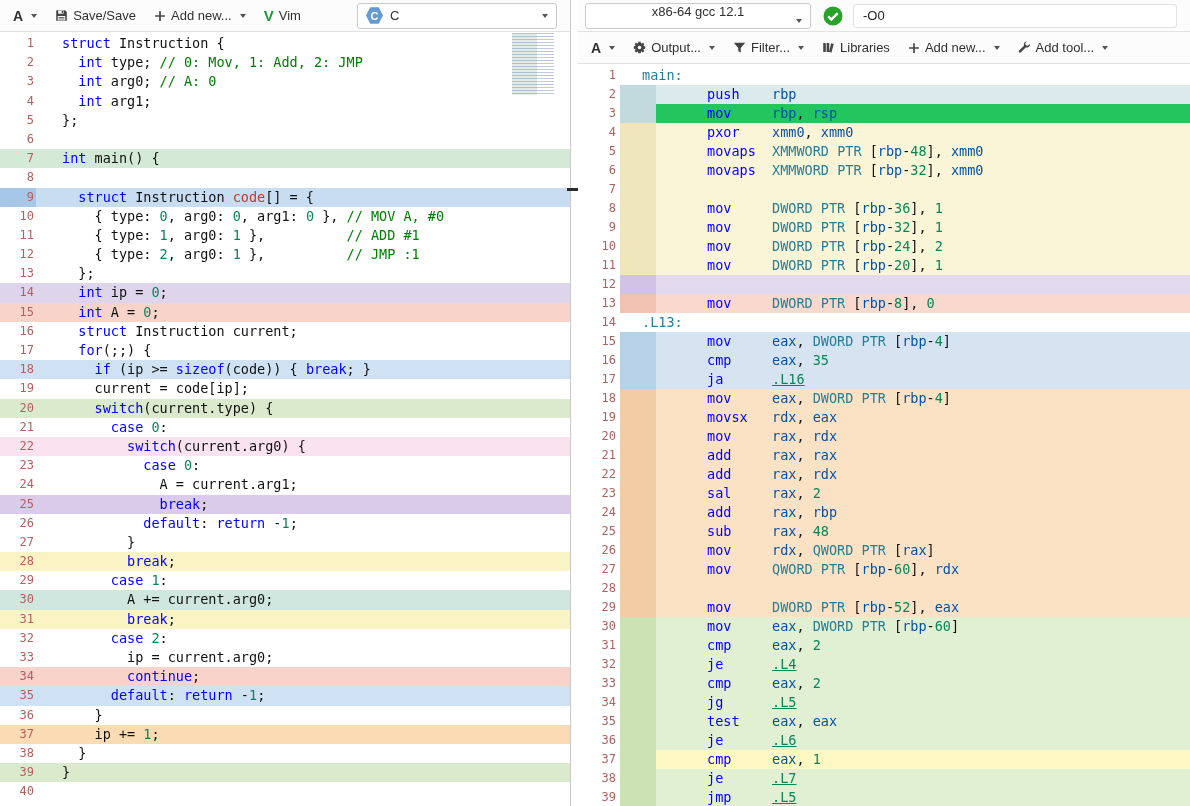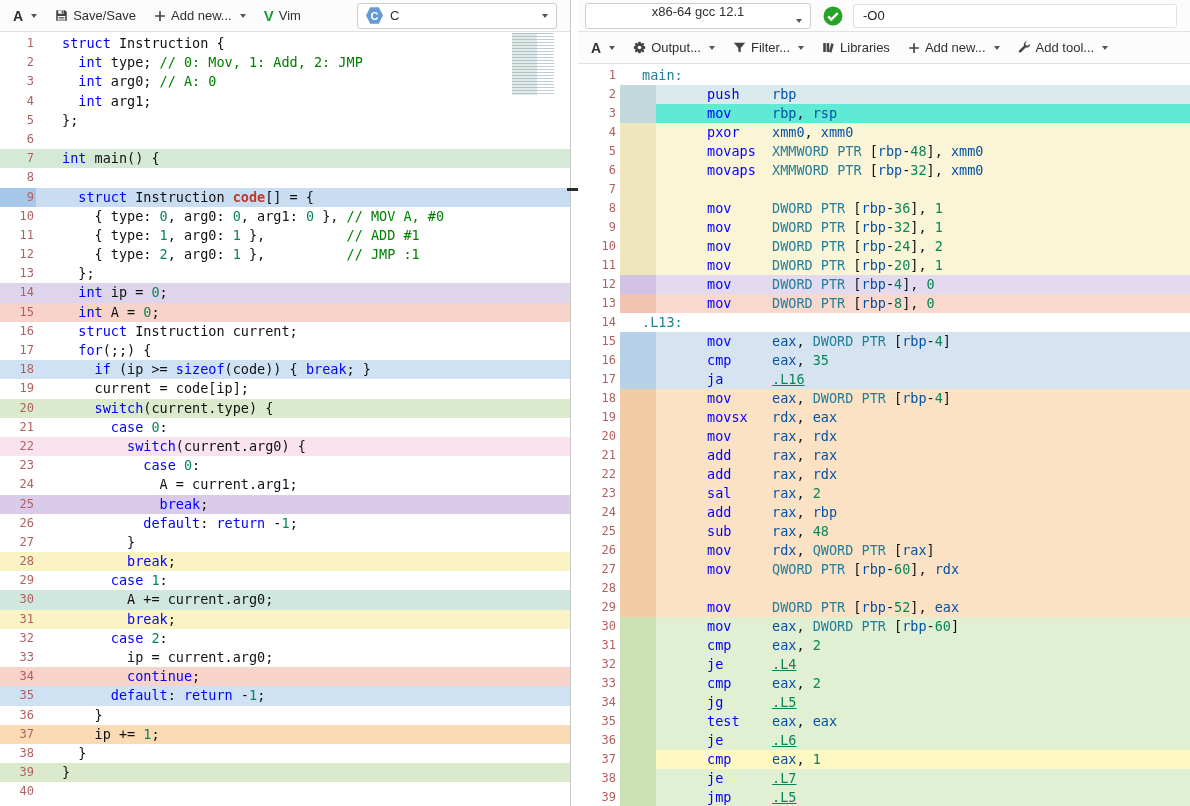--- a/index.html
+++ b/index.html
@@ -42,21 +42,21 @@
   .asm-gutter{width:38px;padding-right:4px;}
   .codecell{flex:1;white-space:pre;min-width:0;}
   .src-code{padding-left:26px;}
   .asm-code{position:relative;padding-left:22px;}
   .strip{position:absolute;left:0;top:0;bottom:0;width:36px;}
   .asm-text{position:relative;z-index:1;}
   
   .tok-kw{color:#0000ff;}
   .tok-comment{color:#008000;}
   .tok-num{color:#098658;}
-  .tok-special{color:#c0392b;font-weight:700;}
+  .tok-special{color:#c0392b;font-weight:400;}
   .tok-label{color:#267f99;}
   .tok-mn{color:#0000ff;}
   .tok-reg{color:#0451a5;}
   .tok-ptr{color:#267f99;}
   .tok-link{color:#098658;text-decoration:underline;cursor:pointer;}
   
   .minimap{position:absolute;top:1px;right:16px;width:42px;height:62px;opacity:.75;
     background-image:
       repeating-linear-gradient(180deg, rgba(96,128,168,.55) 0 1px, rgba(255,255,255,0) 1px 3px),
       linear-gradient(90deg, rgba(140,180,150,.35) 0 60%, rgba(255,255,255,0) 60%);}
@@ -351,21 +351,21 @@
           <div class="code-row asm-row">
             <div class="gutter asm-gutter">1</div>
             <div class="codecell asm-code"><span class="asm-text"><span class="tok-label">main:</span></span></div>
           </div>
           <div class="code-row asm-row">
             <div class="gutter asm-gutter">2</div>
             <div class="codecell asm-code" style="background: rgb(219, 234, 236);"><span class="strip" style="background: rgb(194, 218, 222);"></span><span class="asm-text">        <span class="tok-mn">push</span>    <span class="tok-reg">rbp</span></span></div>
           </div>
           <div class="code-row asm-row">
             <div class="gutter asm-gutter">3</div>
-            <div class="codecell asm-code" style="background: #5eead4;"><span class="strip" style="background: rgb(194, 218, 222);"></span><span class="asm-text">        <span class="tok-mn">mov</span>     <span class="tok-reg">rbp</span>, <span class="tok-reg">rsp</span></span></div>
+            <div class="codecell asm-code" style="background: #22c55e;"><span class="strip" style="background: rgb(194, 218, 222);"></span><span class="asm-text">        <span class="tok-mn">mov</span>     <span class="tok-reg">rbp</span>, <span class="tok-reg">rsp</span></span></div>
           </div>
           <div class="code-row asm-row">
             <div class="gutter asm-gutter">4</div>
             <div class="codecell asm-code" style="background: rgb(251, 245, 216);"><span class="strip" style="background: rgb(239, 230, 187);"></span><span class="asm-text">        <span class="tok-mn">pxor</span>    <span class="tok-reg">xmm0</span>, <span class="tok-reg">xmm0</span></span></div>
           </div>
           <div class="code-row asm-row">
             <div class="gutter asm-gutter">5</div>
             <div class="codecell asm-code" style="background: rgb(251, 245, 216);"><span class="strip" style="background: rgb(239, 230, 187);"></span><span class="asm-text">        <span class="tok-mn">movaps</span>  <span class="tok-ptr">XMMWORD</span> <span class="tok-ptr">PTR</span> [<span class="tok-reg">rbp</span>-<span class="tok-num">48</span>], <span class="tok-reg">xmm0</span></span></div>
           </div>
           <div class="code-row asm-row">
@@ -387,21 +387,21 @@
           <div class="code-row asm-row">
             <div class="gutter asm-gutter">10</div>
             <div class="codecell asm-code" style="background: rgb(251, 245, 216);"><span class="strip" style="background: rgb(239, 230, 187);"></span><span class="asm-text">        <span class="tok-mn">mov</span>     <span class="tok-ptr">DWORD</span> <span class="tok-ptr">PTR</span> [<span class="tok-reg">rbp</span>-<span class="tok-num">24</span>], <span class="tok-num">2</span></span></div>
           </div>
           <div class="code-row asm-row">
             <div class="gutter asm-gutter">11</div>
             <div class="codecell asm-code" style="background: rgb(251, 245, 216);"><span class="strip" style="background: rgb(239, 230, 187);"></span><span class="asm-text">        <span class="tok-mn">mov</span>     <span class="tok-ptr">DWORD</span> <span class="tok-ptr">PTR</span> [<span class="tok-reg">rbp</span>-<span class="tok-num">20</span>], <span class="tok-num">1</span></span></div>
           </div>
           <div class="code-row asm-row">
             <div class="gutter asm-gutter">12</div>
-            <div class="codecell asm-code" style="background: rgb(228, 218, 240);"><span class="strip" style="background: rgb(210, 194, 229);"></span><span class="asm-text">        <span class="tok-mn">mov</span>     <span class="tok-ptr">DWORD</span> <span class="tok-ptr">PTR</span> [<span class="tok-reg">rbp</span>-<span class="tok-num">4</span>], <span class="tok-num">0</span></span></div>
+            <div class="codecell asm-code" style="background: rgb(228, 218, 240);"><span class="strip" style="background: rgb(210, 194, 229);"></span></div>
           </div>
           <div class="code-row asm-row">
             <div class="gutter asm-gutter">13</div>
             <div class="codecell asm-code" style="background: rgb(249, 216, 205);"><span class="strip" style="background: rgb(242, 194, 178);"></span><span class="asm-text">        <span class="tok-mn">mov</span>     <span class="tok-ptr">DWORD</span> <span class="tok-ptr">PTR</span> [<span class="tok-reg">rbp</span>-<span class="tok-num">8</span>], <span class="tok-num">0</span></span></div>
           </div>
           <div class="code-row asm-row">
             <div class="gutter asm-gutter">14</div>
             <div class="codecell asm-code"><span class="asm-text"><span class="tok-label">.L13:</span></span></div>
           </div>
           <div class="code-row asm-row">

